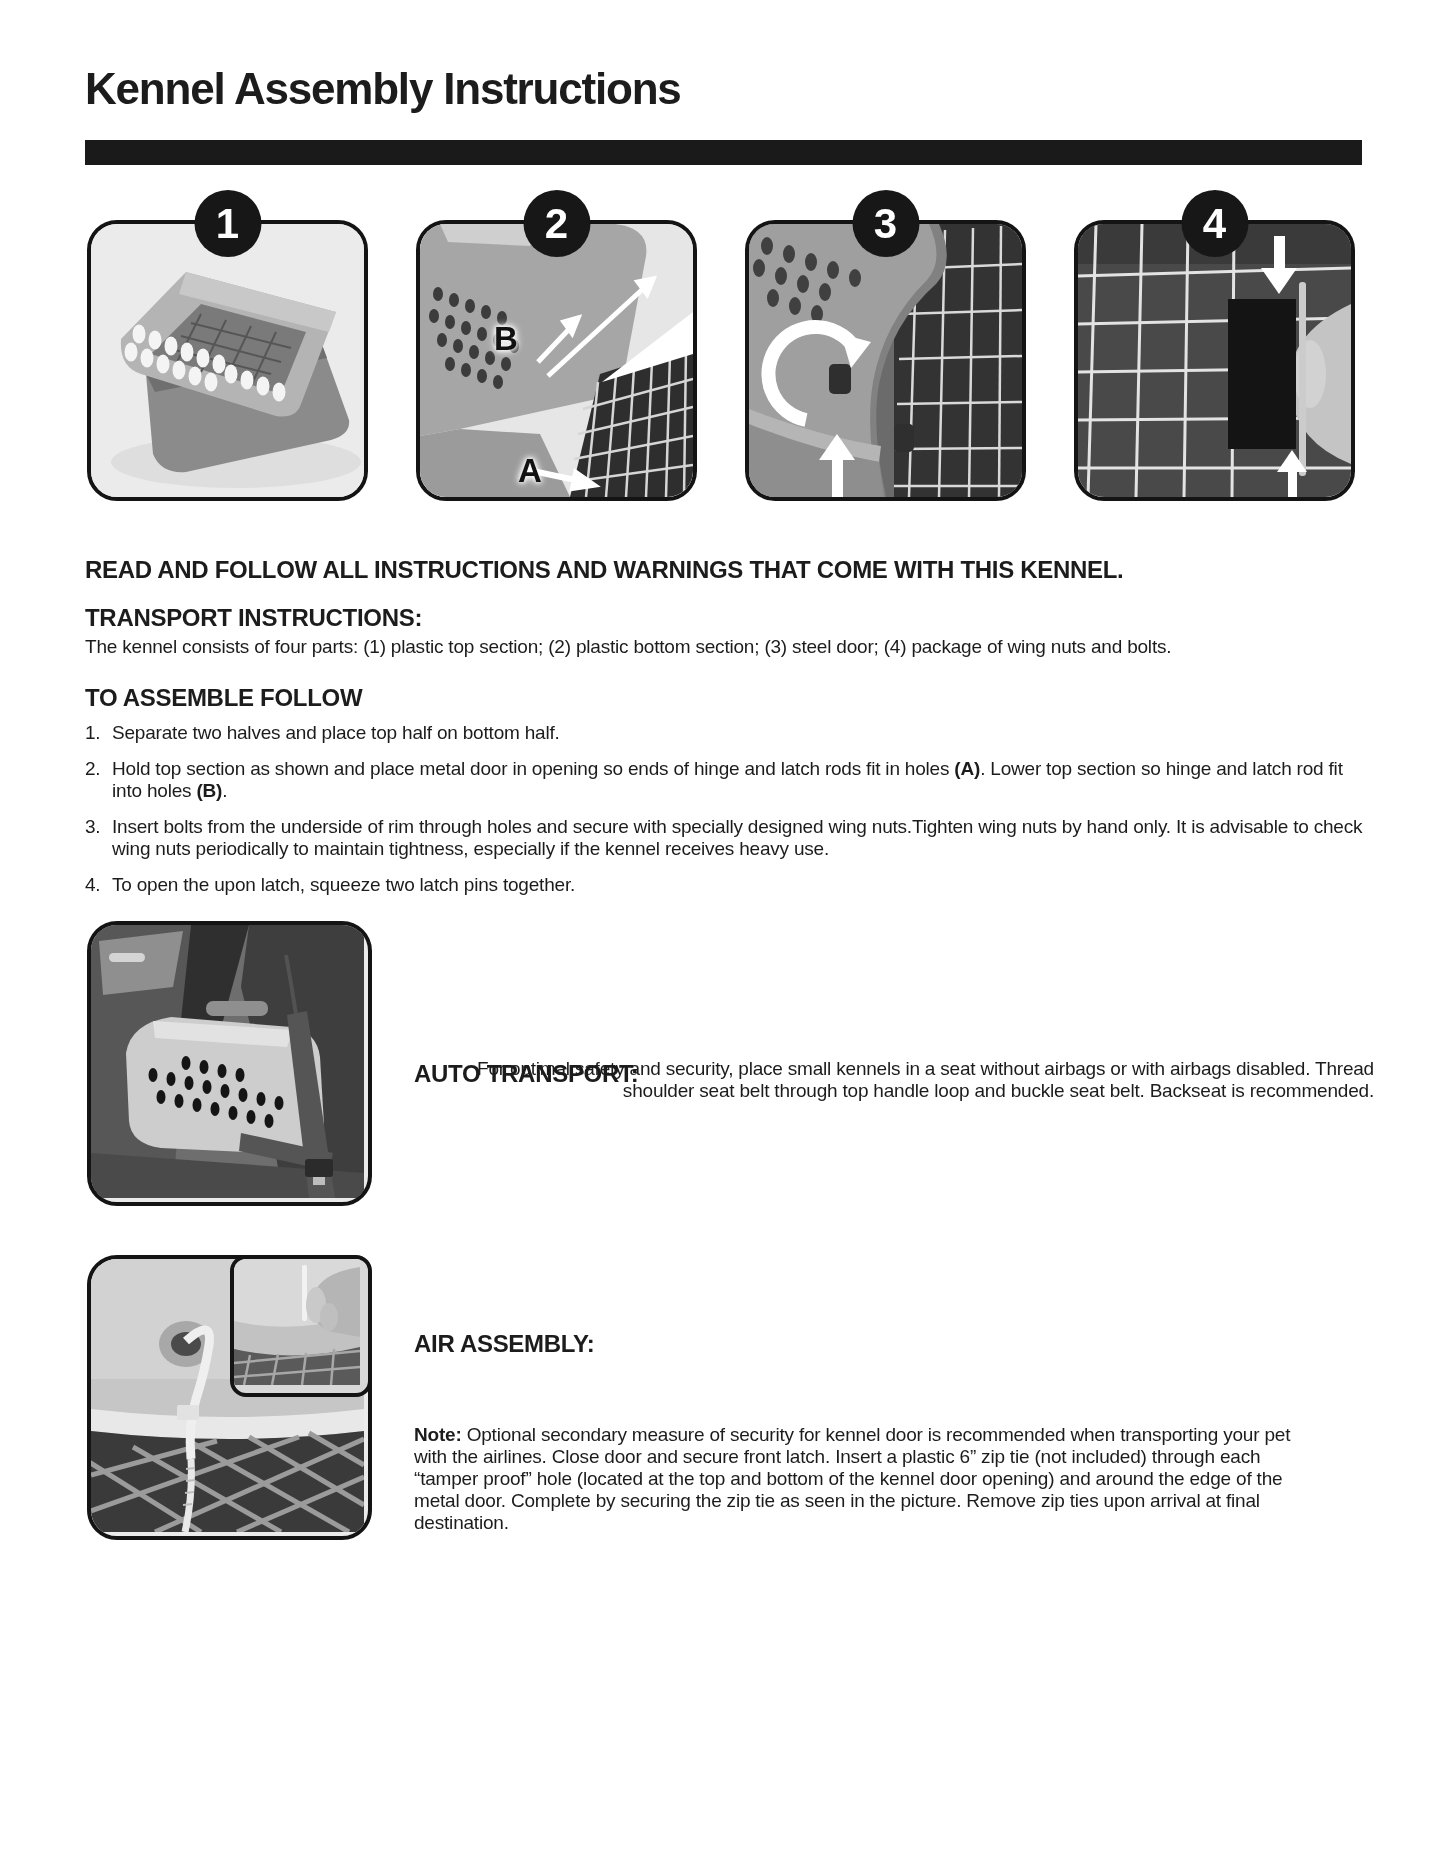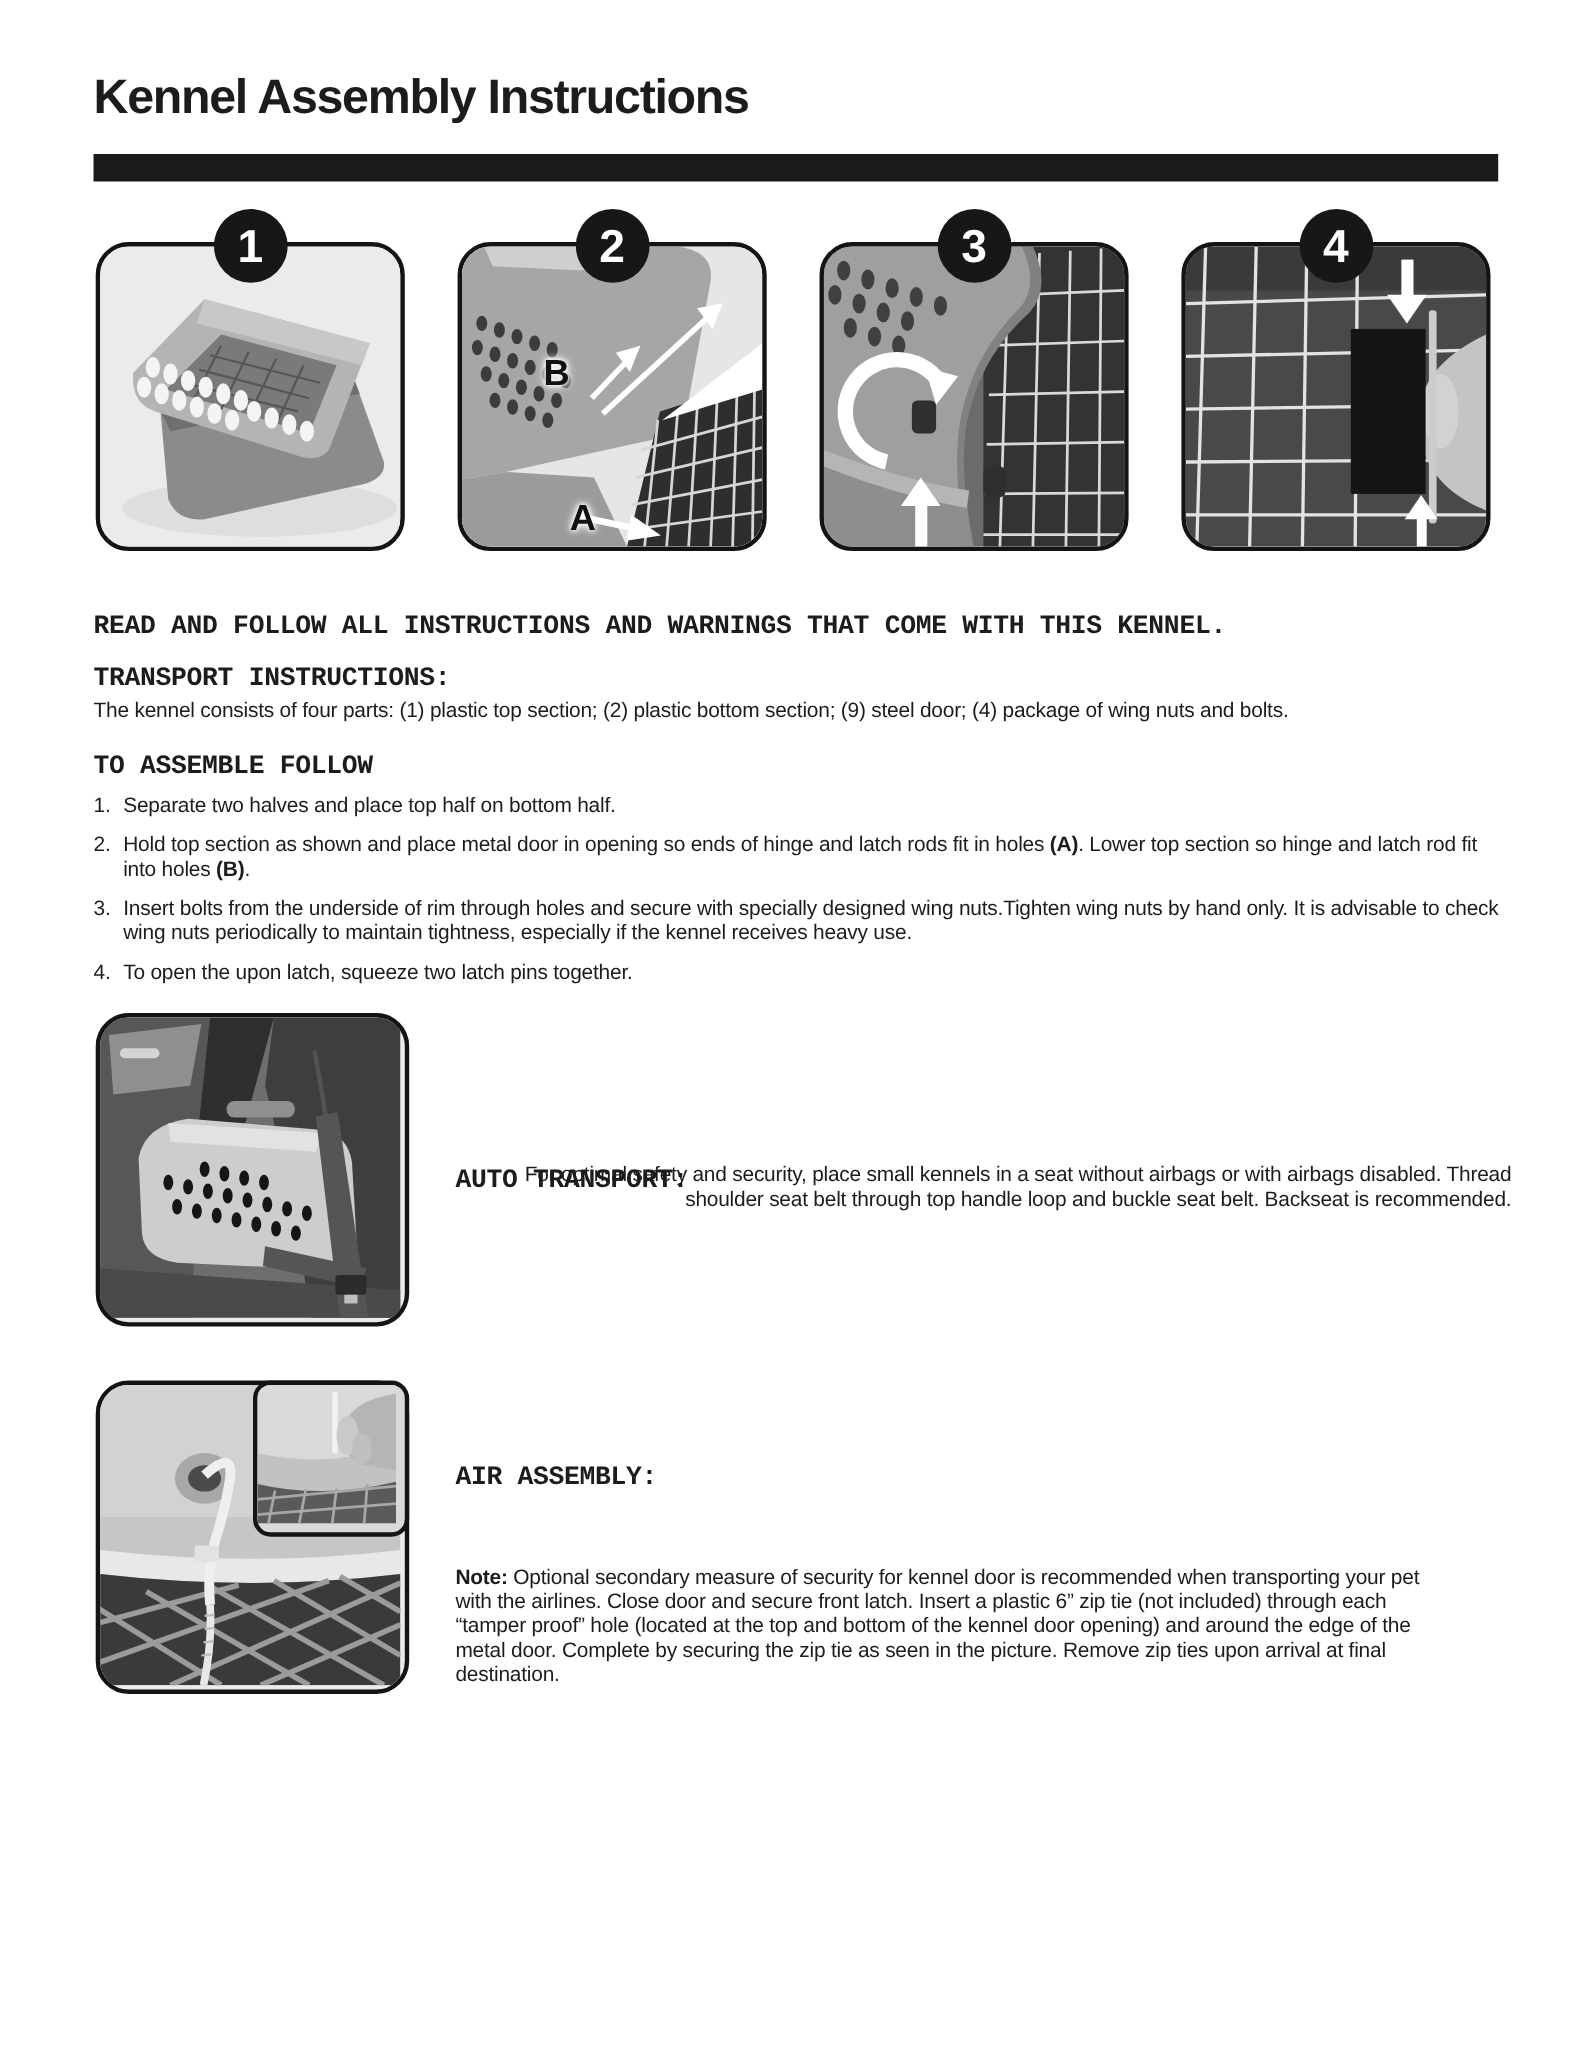--- a/index.html
+++ b/index.html
@@ -12,21 +12,21 @@
   .photo{position:absolute;left:0;top:0;right:0;bottom:0;border-radius:26px;overflow:hidden;}
   .photo svg{display:block;}
   .badge{position:absolute;top:-34px;left:50%;transform:translateX(-50%);width:67px;height:67px;
          border-radius:50%;background:#171717;color:#fff;font-size:42px;font-weight:bold;
          display:flex;align-items:center;justify-content:center;z-index:5;}
   .fig-label{position:absolute;font-size:33px;font-weight:bold;color:#111;z-index:4;
              text-shadow:0 0 4px #fff,0 0 7px #fff,0 0 10px #fff;}
   .label-b{left:74px;top:96px;}
   .label-a{left:98px;top:228px;}
 
-  .h-bold{position:absolute;font-size:24px;font-weight:bold;letter-spacing:-0.3px;white-space:nowrap;font-family:Liberation Mono, monospace;}
+  .h-bold{position:absolute;font-size:24px;font-weight:bold;letter-spacing:-0.3px;white-space:nowrap;}
   .body-text{position:absolute;font-size:19px;line-height:22px;letter-spacing:-0.2px;}
 
   .warning{left:85px;top:556px;}
   .h-assembly{left:85px;top:604px;}
   .p-assembly{left:85px;top:636px;width:1300px;}
   .h-toassemble{left:85px;top:684px;}
   .steps{position:absolute;left:85px;top:722px;width:1285px;font-size:19px;line-height:22px;letter-spacing:-0.2px;}
   .step{position:relative;padding-left:27px;margin-bottom:14px;}
   .step-num{position:absolute;left:0;top:0;}
 
@@ -235,21 +235,21 @@
       </svg>
     </div>
     <div class="badge">
         <span>4</span>
       </div>
   </div>
 
   <div class="h-bold warning">READ AND FOLLOW ALL INSTRUCTIONS AND WARNINGS THAT COME WITH THIS KENNEL.</div>
 
   <div class="h-bold h-assembly">TRANSPORT INSTRUCTIONS:</div>
-  <div class="body-text p-assembly">The kennel consists of four parts: (1) plastic top section; (2) plastic bottom section; (9) steel door; (4) package of wing nuts and bolts.</div>
+  <div class="body-text p-assembly">The kennel consists of four parts: (1) plastic top section; (2) plastic bottom section; (3) steel door; (4) package of wing nuts and bolts.</div>
 
   <div class="h-bold h-toassemble">TO ASSEMBLE FOLLOW</div>
 
   <div class="steps">
     <div class="step">
       <span class="step-num">1.</span>
       <span><span>Separate two halves and place top half on bottom half.</span></span>
     </div>
     <div class="step">
       <span class="step-num">2.</span>

